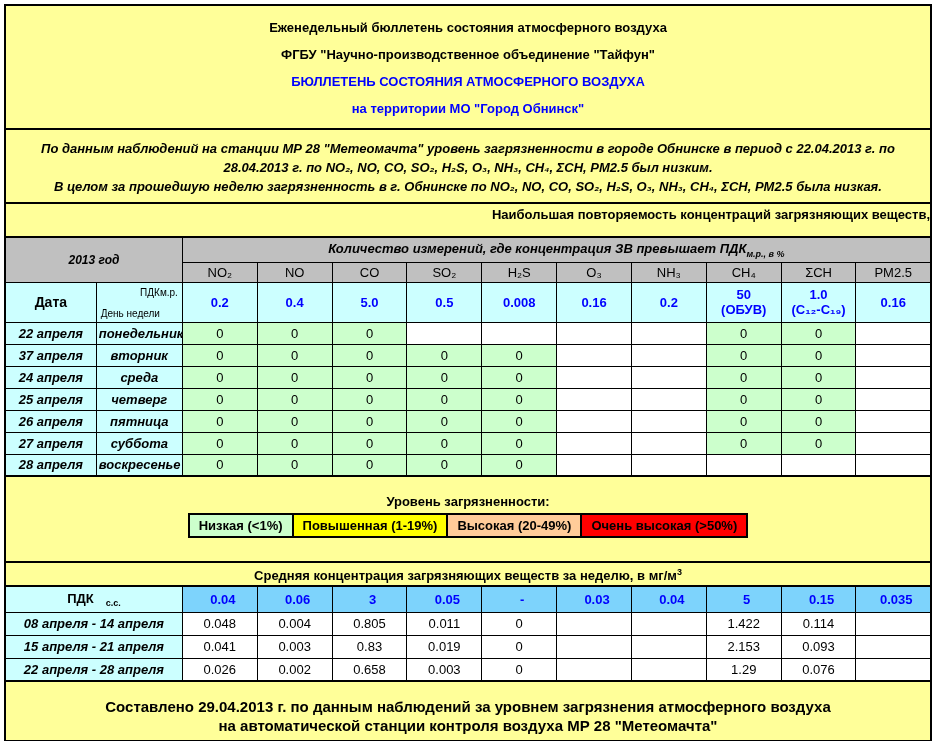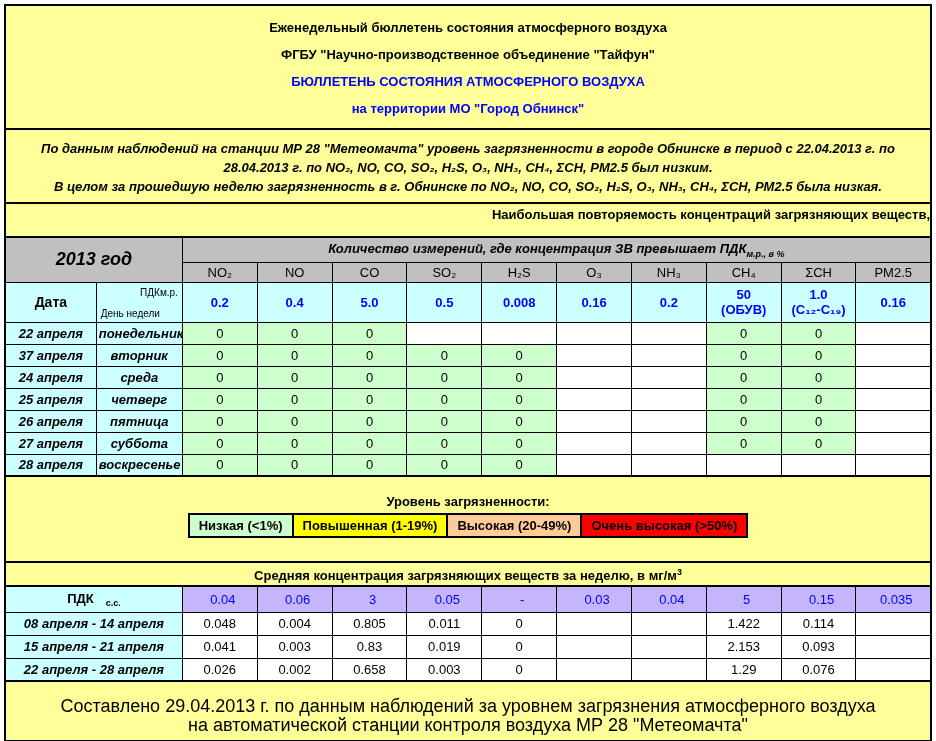--- a/index.html
+++ b/index.html
@@ -29,21 +29,21 @@
   
   table.tbl{
     width:928px;border-collapse:collapse;table-layout:fixed;
     margin-top:-2px;background:#FFFFFF;border:2px solid var(--border);
   }
   .tbl td{border:1px solid var(--border);text-align:center;vertical-align:middle;
     font-size:13px;padding:0 2px;overflow:hidden;}
   .c-date{width:91px;}.c-day{width:86px;}.c-chem{width:74.7px;}
   .r1{height:25px;}.r2{height:20px;}.r3{height:40px;padding-left:44px;}.rd{height:22px;}
   .r-pdk2{height:26px;}.r-avg{height:23px;}
-  td.year{background:var(--gray);font-weight:bold;font-style:italic;font-size:18px;}
+  td.year{background:var(--gray);font-weight:bold;font-style:italic;font-size:12px;}
   td.measure{background:var(--gray);font-weight:bold;font-style:italic;}
   td.measure sub{font-size:9px;font-weight:bold;}
   td.chem{background:var(--gray);}
   tr.pdkrow td{background:var(--cyan);}
   td.date-h{font-weight:bold;font-size:14px;}
   td.pdk{color:var(--blue);font-weight:bold;line-height:15px;}
   .pdk-note:empty{display:none;}
   td.diag{
     position:relative;
     background-image:linear-gradient(to bottom right,
@@ -59,25 +59,25 @@
   .legendbox{min-height:88px;padding:17px 0 0;}
   .legend-title{text-align:center;font-size:13px;font-weight:bold;line-height:16px;}
   .legend-row{display:flex;justify-content:center;margin-top:3px;}
   .legend-cell{border:2px solid var(--border);margin-left:-2px;padding:2px 9px;
     font-size:13px;font-weight:bold;line-height:17px;white-space:nowrap;}
   .legend-cell:first-child{margin-left:0;}
   
   td.lbl2{background:var(--cyan);font-weight:bold;font-style:italic;}
   td.pdk2lbl{background:var(--cyan);font-weight:bold;}
   td.pdk2lbl sub{font-size:9px;margin-left:12px;}
-  td.pdk2{color:var(--blue);font-weight:normal;background:#c4b5fd;padding-left:8px;}
+  td.pdk2{color:var(--blue);font-weight:bold;background:#7dd3fc;padding-left:8px;}
   td.val{background:#FFFFFF;}
   
   .footer{min-height:62px;text-align:center;padding-top:15px;}
-  .footer div{font-size:18px;font-weight:normal;line-height:19px;}
+  .footer div{font-size:15px;font-weight:bold;line-height:19px;}
 </style>
 </head>
 <body>
 
 <div class="page">
 
   <div class="box first hdr">
     <div>Еженедельный бюллетень состояния атмосферного воздуха</div>
     <div>ФГБУ "Научно-производственное объединение "Тайфун"</div>
     <div class="blue">БЮЛЛЕТЕНЬ СОСТОЯНИЯ АТМОСФЕРНОГО ВОЗДУХА</div>

